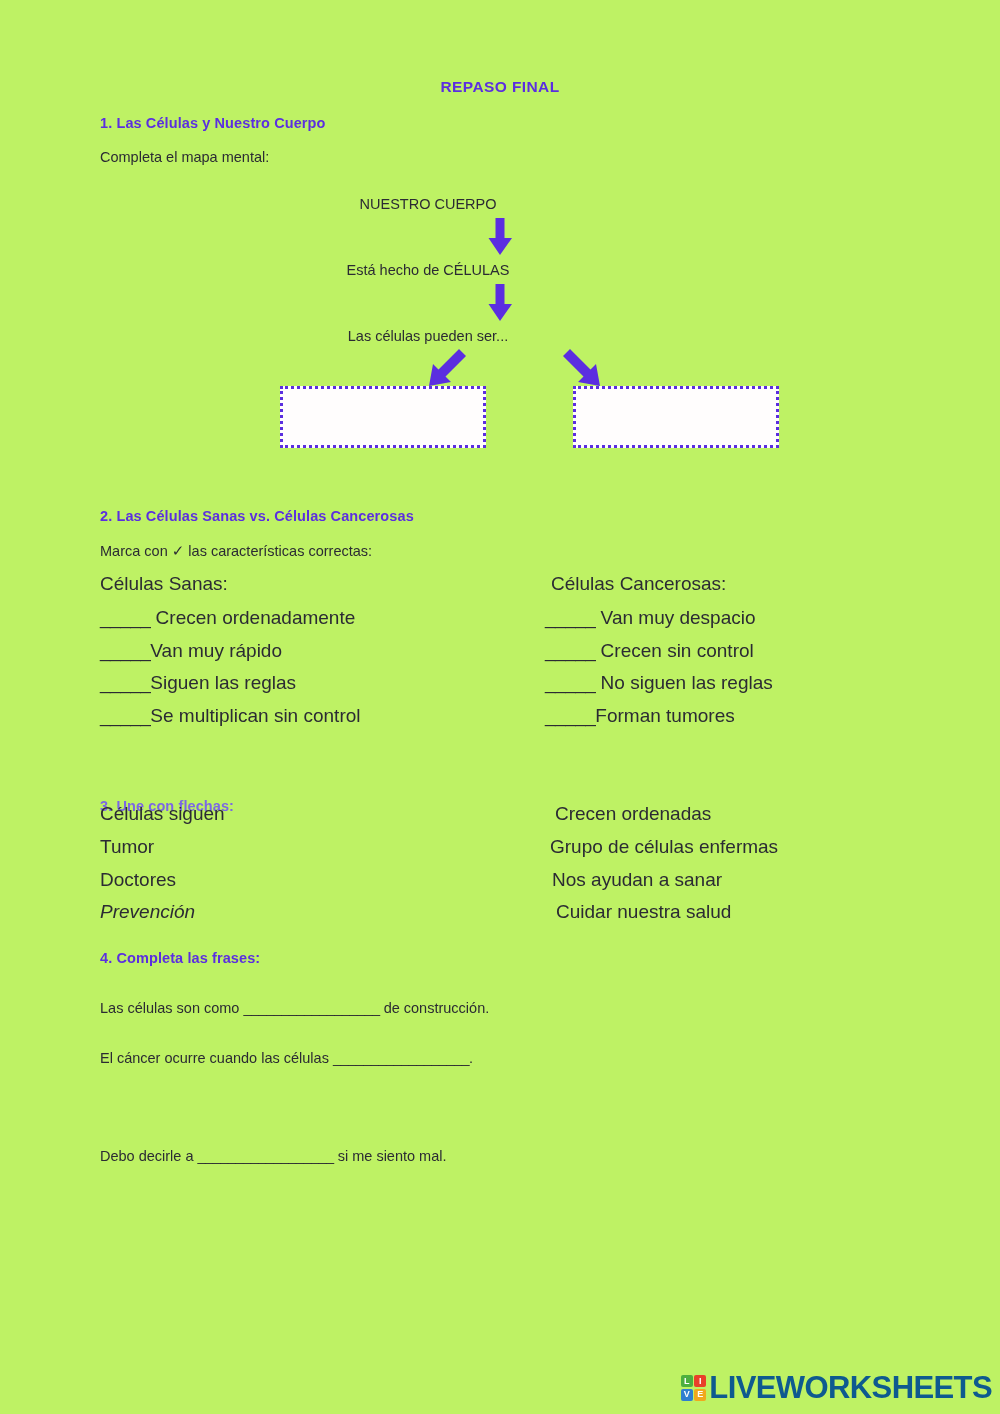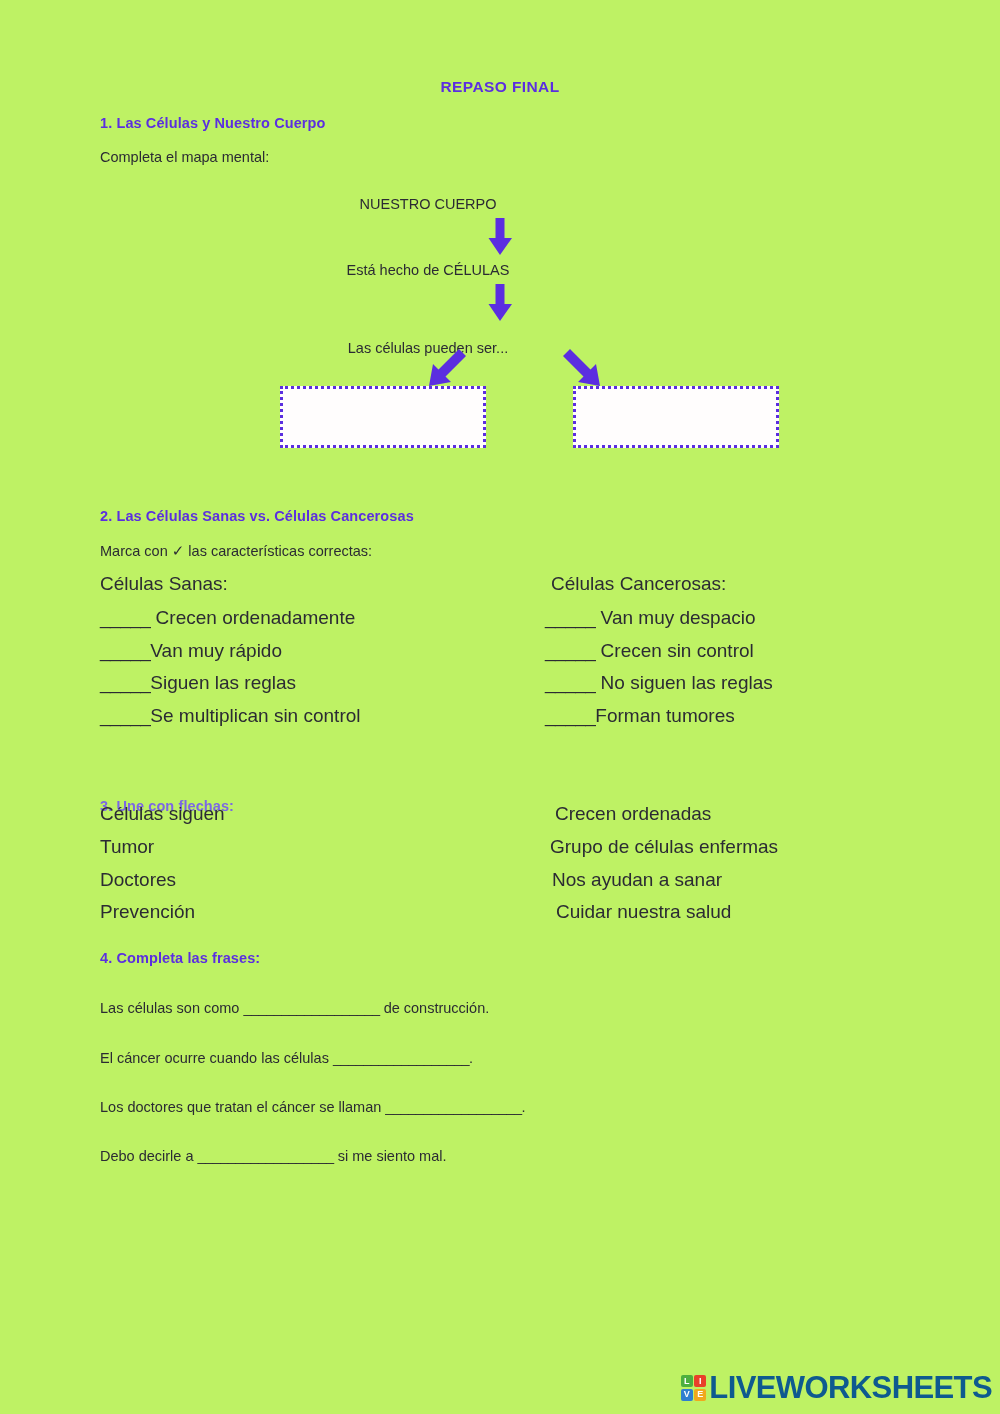--- a/index.html
+++ b/index.html
@@ -160,21 +160,21 @@
     </div>
 
     <div class="node" style="top:77px;">Está hecho de CÉLULAS</div>
 
     <div class="arrow-v" style="left:483px; top:99px;">
       <svg viewBox="0 0 34 38" width="34" height="38" aria-hidden="true">
         <path d="M12.5 0 h9 v20 h7.5 L17 37 L5.5 20 H12.5 Z" fill="#5b2ee0"></path>
       </svg>
     </div>
 
-    <div class="node" style="top:143px;margin-top:12px;">Las células pueden ser...</div>
+    <div class="node" style="top:143px;">Las células pueden ser...</div>
 
     <div class="arrow-d" style="left:425px; top:162px;">
       <svg viewBox="0 0 46 46" width="46" height="46" aria-hidden="true">
         <path d="M41 4 L34.5 10.5 L20.5 24.5 L26 30 L4 34 L8 12 L13.5 17.5 L27.5 3.5 L34 -3 Z" fill="#5b2ee0" transform="translate(0,5)"></path>
       </svg>
     </div>
 
     <div class="arrow-d" style="left:558px; top:162px;">
       <svg viewBox="0 0 46 46" width="46" height="46" aria-hidden="true">
         <path d="M5 4 L11.5 10.5 L25.5 24.5 L20 30 L42 34 L38 12 L32.5 17.5 L18.5 3.5 L12 -3 Z" fill="#5b2ee0" transform="translate(0,5)"></path>
@@ -221,37 +221,34 @@
   </div>
   <div class="item" style="left:545px; top:705px;">
     <span class="blank-line">_____</span><span>Forman tumores</span>
   </div>
 
   <div class="sec-head light" style="top:798px;">3. Une con flechas:</div>
 
   <div class="item" style="left:100px; top:803px;">Células siguen</div>
   <div class="item" style="left:100px; top:836px;text-align:right;">Tumor</div>
   <div class="item" style="left:100px; top:869px;">Doctores</div>
-  <div class="item" style="left:100px; top:901px;">Prevención</div>
+  <div class="item" style="left:100px; top:901px;font-style:italic;">Prevención</div>
 
   <div class="item" style="left:555px; top:803px;">Crecen ordenadas</div>
   <div class="item" style="left:550px; top:836px;">Grupo de células enfermas</div>
   <div class="item" style="left:552px; top:869px;">Nos ayudan a sanar</div>
   <div class="item" style="left:556px; top:901px;">Cuidar nuestra salud</div>
 
   <div class="sec-head" style="top:950px;">4. Completa las frases:</div>
 
   <div class="phrase" style="top:1000px;">
     <span>Las células son como </span><span class="blank-line">__________________</span><span> de construcción.</span>
   </div>
   <div class="phrase" style="top:1050px;">
     <span>El cáncer ocurre cuando las células </span><span class="blank-line">__________________</span><span>.</span>
-  </div>
-  <div class="phrase" style="top:1099px;">
-    <span>Los doctores que tratan el cáncer se llaman </span><span class="blank-line">__________________</span><span>.</span>
   </div>
   <div class="phrase" style="top:1148px;">
     <span>Debo decirle a </span><span class="blank-line">__________________</span><span> si me siento mal.</span>
   </div>
 
   <div class="lw-logo">
     <div class="lw-tiles">
       <div class="lw-tile" style="background:#4caf3f;">L</div>
       <div class="lw-tile" style="background:#e8402a;">I</div>
       <div class="lw-tile" style="background:#2f7fd0;">V</div>

